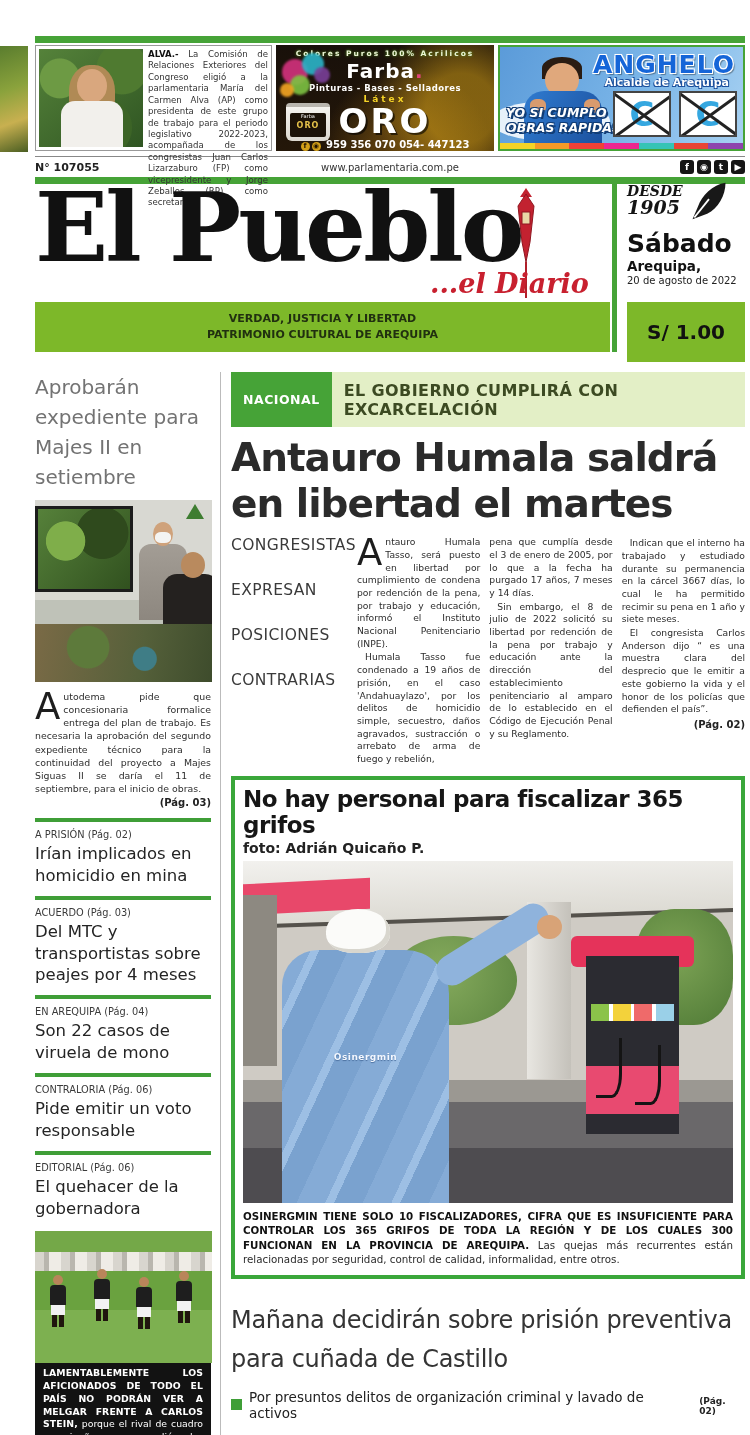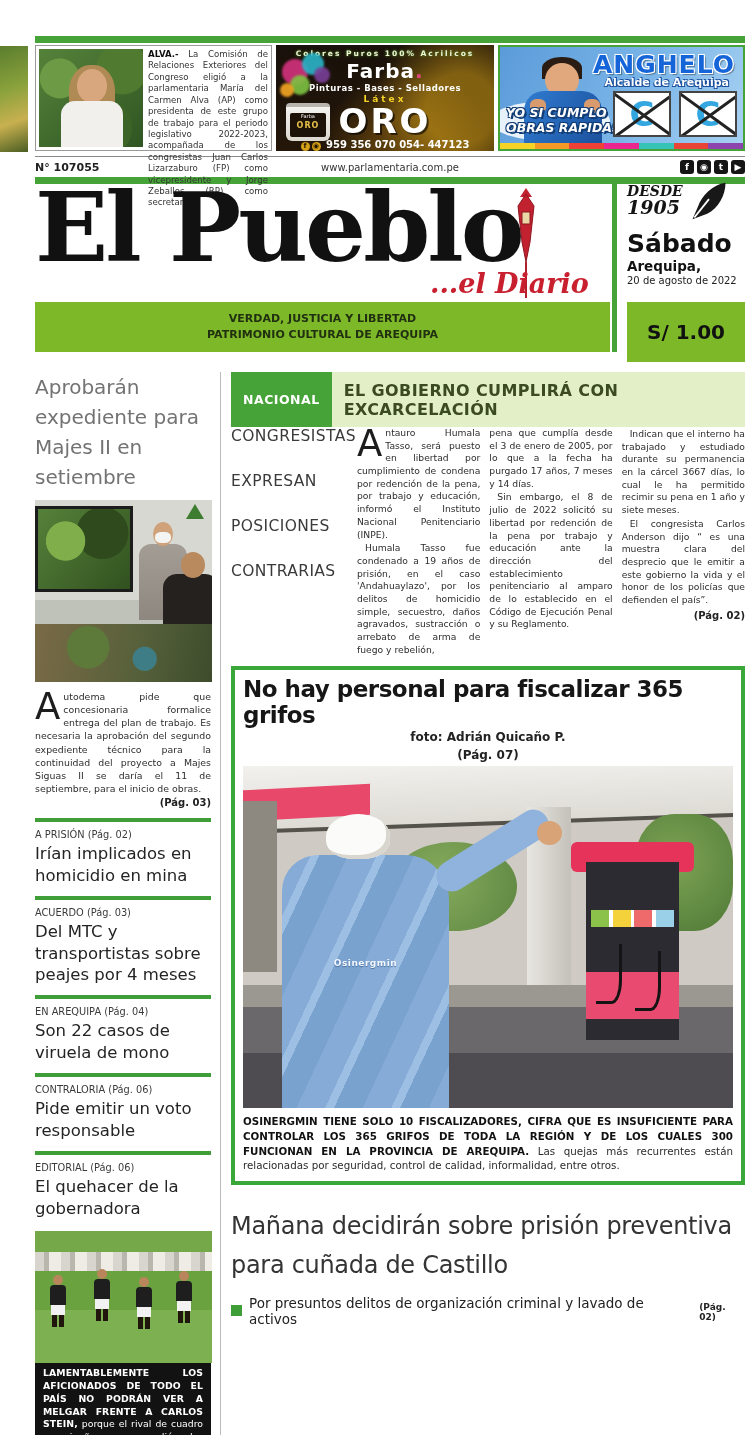--- a/index.html
+++ b/index.html
@@ -142,21 +142,21 @@
   .headline1 { font-size:39px; font-weight:bold; color:#2b2b2b; letter-spacing:-1px; line-height:1.17; margin:8px 0 10px 0; }
   .art-row { display:flex; gap:10px; }
   .side-note { width:116px; flex:none; }
   .side-note div { font-size:15.5px; color:#3a3a3a; letter-spacing:.4px; margin-bottom:27px; }
   .bodycols { flex:1; display:flex; gap:9px; }
   .bcol { flex:1; font-size:9.2px; line-height:1.38; text-align:justify; color:#2d2d2d; }
   .bcol p.ind { text-indent:8px; margin-top:1px; }
 
   .grifos-box { border:4px solid #3aa73a; margin-top:10px; padding:6px 8px 8px 8px; }
   .grifos-title { font-size:23px; font-weight:bold; color:#161616; letter-spacing:-.5px; }
-  .grifos-credit { text-align:center; font-size:12px; font-weight:bold; color:#222; line-height:1.5; }
+  .grifos-credit { text-align:left; font-size:14px; font-weight:bold; color:#222; line-height:1.5; }
   .ph-gas { width:100%; height:342px; margin-top:2px; background:#cfcbc4; }
   .g-canopy { position:absolute; left:0; top:0; width:100%; height:20%; background:linear-gradient(#f2f1ee,#dddbd4); border-bottom:4px solid #55524c; transform:skewY(-2deg); transform-origin:left; }
   .g-redband { position:absolute; left:0; top:6%; width:26%; height:9%; background:#e8486a; transform:skewY(-3deg); }
   .g-building { position:absolute; left:0; top:10%; width:7%; height:50%; background:#8d8981; }
   .g-tree1 { position:absolute; left:30%; top:22%; width:26%; height:26%; border-radius:50%; background:radial-gradient(circle at 40% 40%,#86ab5d,#5c8540); }
   .g-tree2 { position:absolute; right:0; top:14%; width:20%; height:34%; border-radius:40%; background:radial-gradient(circle at 40% 40%,#7da355,#4f7a36); }
   .g-pillar { position:absolute; left:58%; top:12%; width:9%; height:52%; background:linear-gradient(90deg,#e8e6e1,#c4c1ba); }
   .g-ground { position:absolute; left:0; bottom:0; width:100%; height:36%; background:linear-gradient(#9b9892 0 18%,#6a686a 18% 55%,#4e4c50 55%); }
   .g-pump { position:absolute; left:70%; top:28%; width:19%; height:52%; background:#2b2b31; }
   .g-pump-top { position:absolute; left:67%; top:22%; width:25%; height:9%; background:#e5335a; border-radius:6px; }
@@ -369,20 +369,21 @@
       <b>LAMENTABLEMENTE LOS AFICIONADOS DE TODO EL PAÍS NO PODRÁN VER A MELGAR FRENTE A CARLOS STEIN,</b><span> porque el rival de cuadro arequipeño no vendió los derechos de transmisión a ningún canal, los hinchas “rojinegros” tendrán que escuchar la narración del compromiso por radio.</span>
       
     </div>
   </div>
 
   <div class="maincol">
     <div class="kicker-row">
       <div class="badge">NACIONAL</div>
       <div class="kicker-strip">EL GOBIERNO CUMPLIRÁ CON EXCARCELACIÓN</div>
     </div>
+    <div class="headline1">Antauro Humala saldrá en libertad el martes</div>
 
     <div class="art-row">
       <div class="side-note">
         <div>CONGRESISTAS</div>
         <div>EXPRESAN</div>
         <div>POSICIONES</div>
         <div>CONTRARIAS</div>
       </div>
       <div class="bodycols">
         <div class="bcol">
@@ -398,21 +399,20 @@
           <p class="ind">El congresista Carlos Anderson dijo “ es una muestra clara del desprecio que le emitir a este gobierno la vida y el honor de los policías que defienden el país”.</p>
           <div class="page-right">(Pág. 02)</div>
         </div>
       </div>
     </div>
 
     <div class="grifos-box">
       <div class="grifos-title">No hay personal para fiscalizar 365 grifos</div>
       <div class="grifos-credit">
         <div>foto: Adrián Quicaño P.</div>
-        <div>(Pág. 07)</div>
       </div>
       <div class="ph ph-gas">
         <div class="g-canopy"></div>
         <div class="g-redband"></div>
         <div class="g-building"></div>
         <div class="g-tree1"></div>
         <div class="g-tree2"></div>
         <div class="g-pillar"></div>
         <div class="g-ground"></div>
         <div class="g-people"></div>

